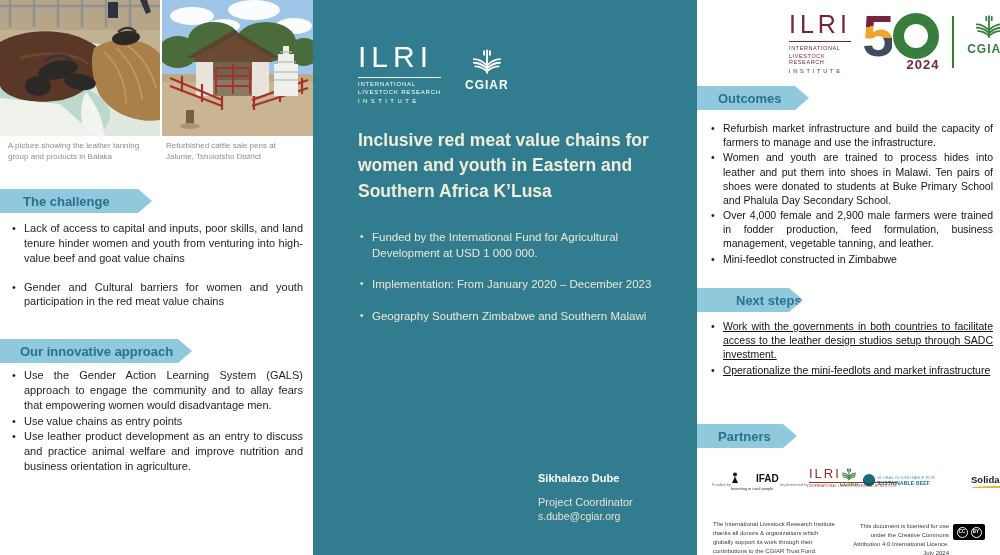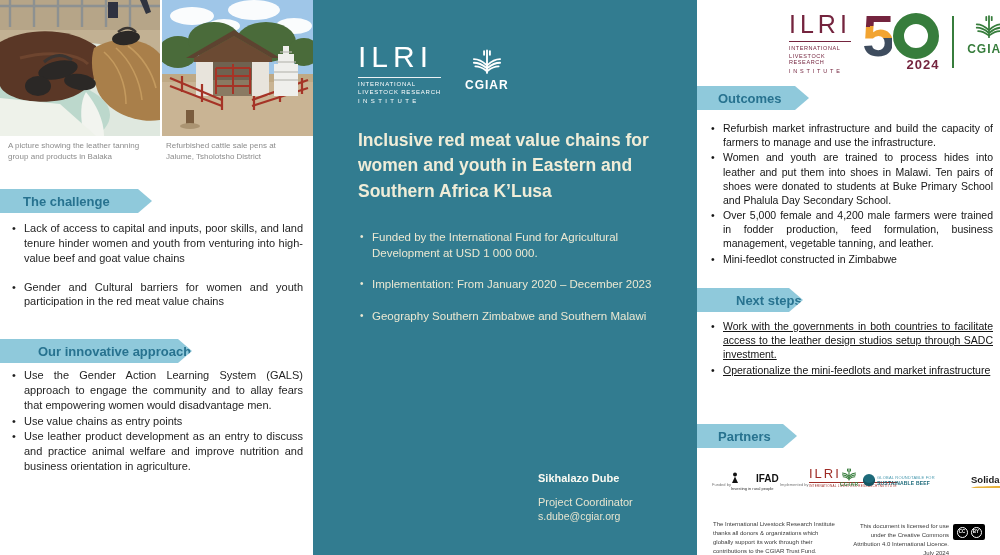--- a/index.html
+++ b/index.html
@@ -24,21 +24,21 @@
           filter:drop-shadow(1px 2px 1.5px rgba(0,0,0,.25));}
   
   ul.bullets{list-style:none;margin:0;padding:0;position:absolute;}
   ul.bullets li{position:relative;padding-left:14px;line-height:1.35;}
   ul.bullets li::before{content:"\2022";position:absolute;left:2px;top:0;}
   .challenge-list{left:10px;top:221px;width:293px;font-size:11px;color:#1f1f1f;text-align:justify;}
   .challenge-list li{margin-bottom:14px;}
   .approach-list{left:10px;top:368px;width:293px;font-size:11px;color:#1f1f1f;text-align:justify;}
   .approach-list li{margin-bottom:1px;}
   .ch-banner{left:0;top:189px;width:152px;padding-left:23px;}
-  .ap-banner{left:0;top:339px;width:192px;padding-left:38px;}
+  .ap-banner{left:0;top:339px;width:192px;padding-left:20px;}
   
   .mid-logo{position:absolute;left:45px;top:42px;display:flex;gap:24px;align-items:flex-start;color:#fff;}
   .ilri-word{font-size:30px;letter-spacing:5px;line-height:1;padding-bottom:5px;
              border-bottom:1px solid rgba(255,255,255,.9);font-weight:400;}
   .ilri-sub{font-size:6px;letter-spacing:.8px;margin-top:2.5px;font-weight:400;}
   .ilri-inst{letter-spacing:3.4px;}
   .cgiar-block{display:flex;flex-direction:column;align-items:center;margin-top:6px;}
   .cgiar-word{font-size:12px;font-weight:bold;letter-spacing:1px;margin-top:2px;}
   .mid-title{position:absolute;left:45px;top:128px;width:302px;font-size:17.5px;font-weight:bold;
              color:#F0EDD8;line-height:1.45;}
@@ -303,21 +303,21 @@
       </div>
     </div>
 
     <div class="banner out-banner">
       <span>Outcomes</span>
     </div>
     <ul class="bullets out-list">
 
     <li>Refurbish market infrastructure and build the capacity of farmers to manage and use the infrastructure.</li>
         <li>Women and youth are trained to process hides into leather and put them into shoes in Malawi. Ten pairs of shoes were donated to students at Buke Primary School and Phalula Day Secondary School.</li>
-        <li>Over 5,000 female and 4,200 male farmers were trained in fodder production, feed formulation, business management, vegetable tanning, and leather.</li>
+        <li>Over 4,000 female and 2,900 male farmers were trained in fodder production, feed formulation, business management, vegetable tanning, and leather.</li>
         <li>Mini-feedlot constructed in Zimbabwe</li>
       </ul>
 
     <div class="banner ns-banner">
       <span>Next steps</span>
     </div>
     <ul class="bullets ns-list">
 
     <li>Work with the governments in both countries to facilitate access to the leather design studios setup through SADC investment.</li>
         <li>Operationalize the mini-feedlots and market infrastructure</li>

